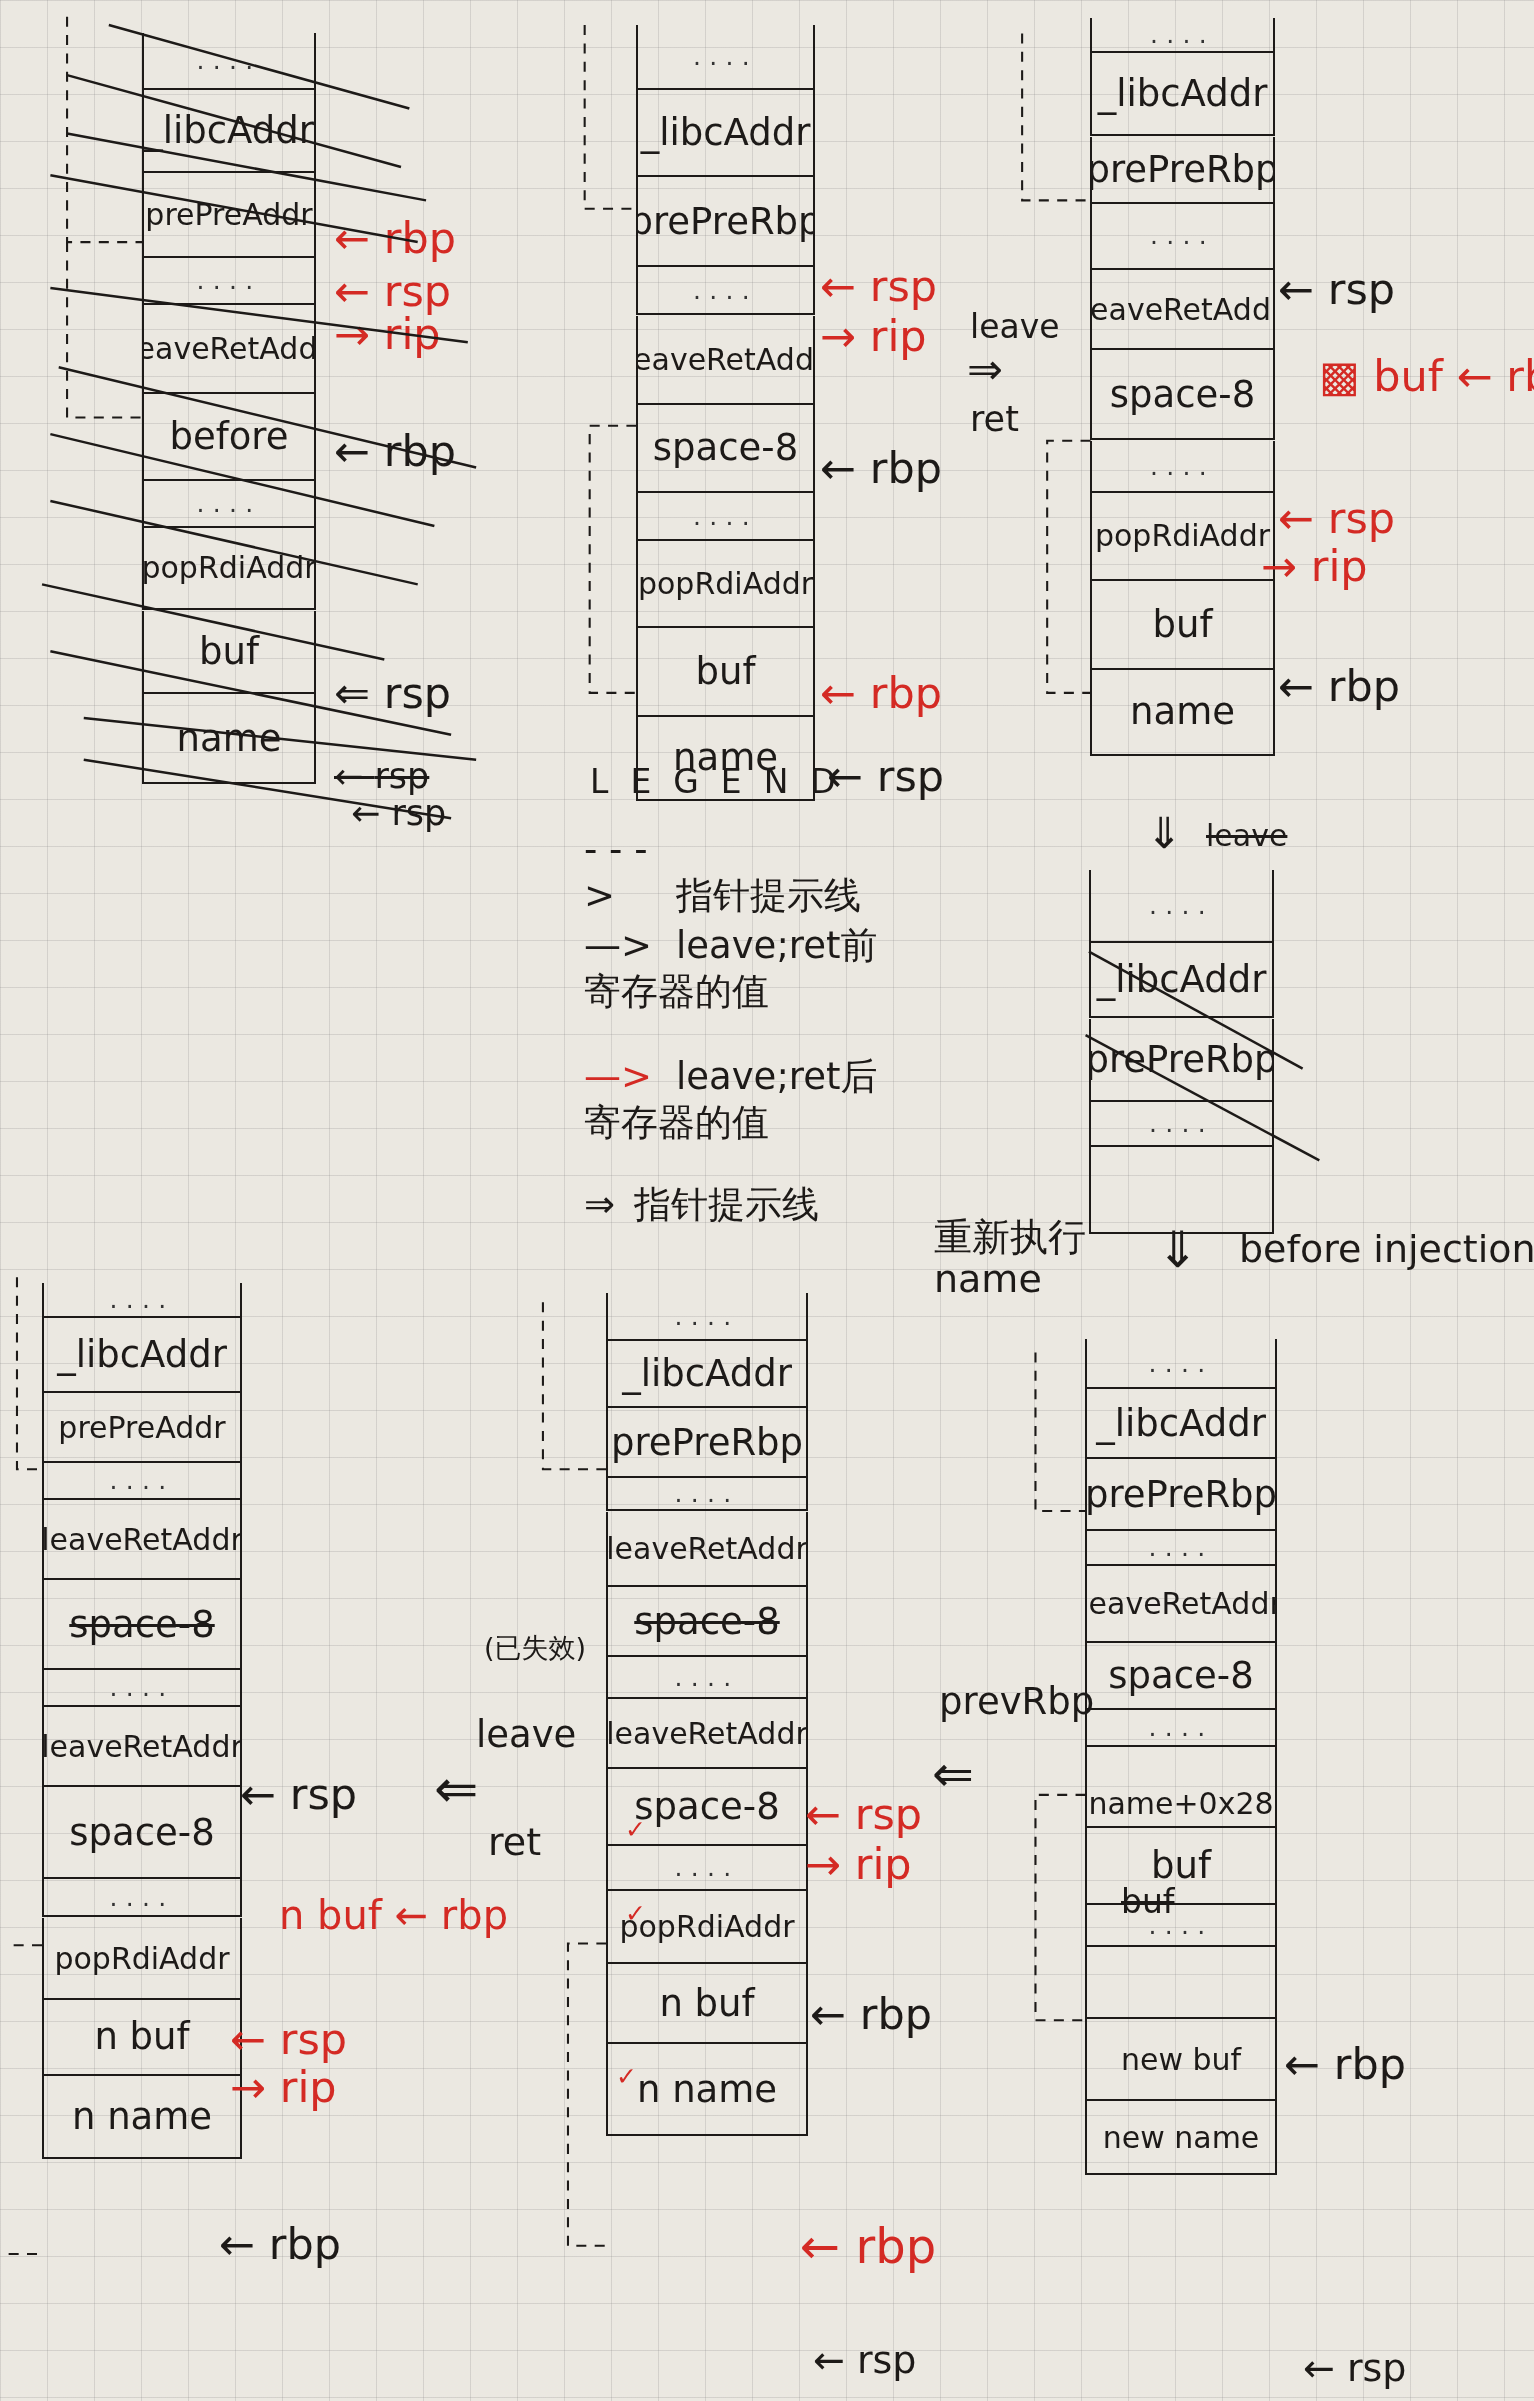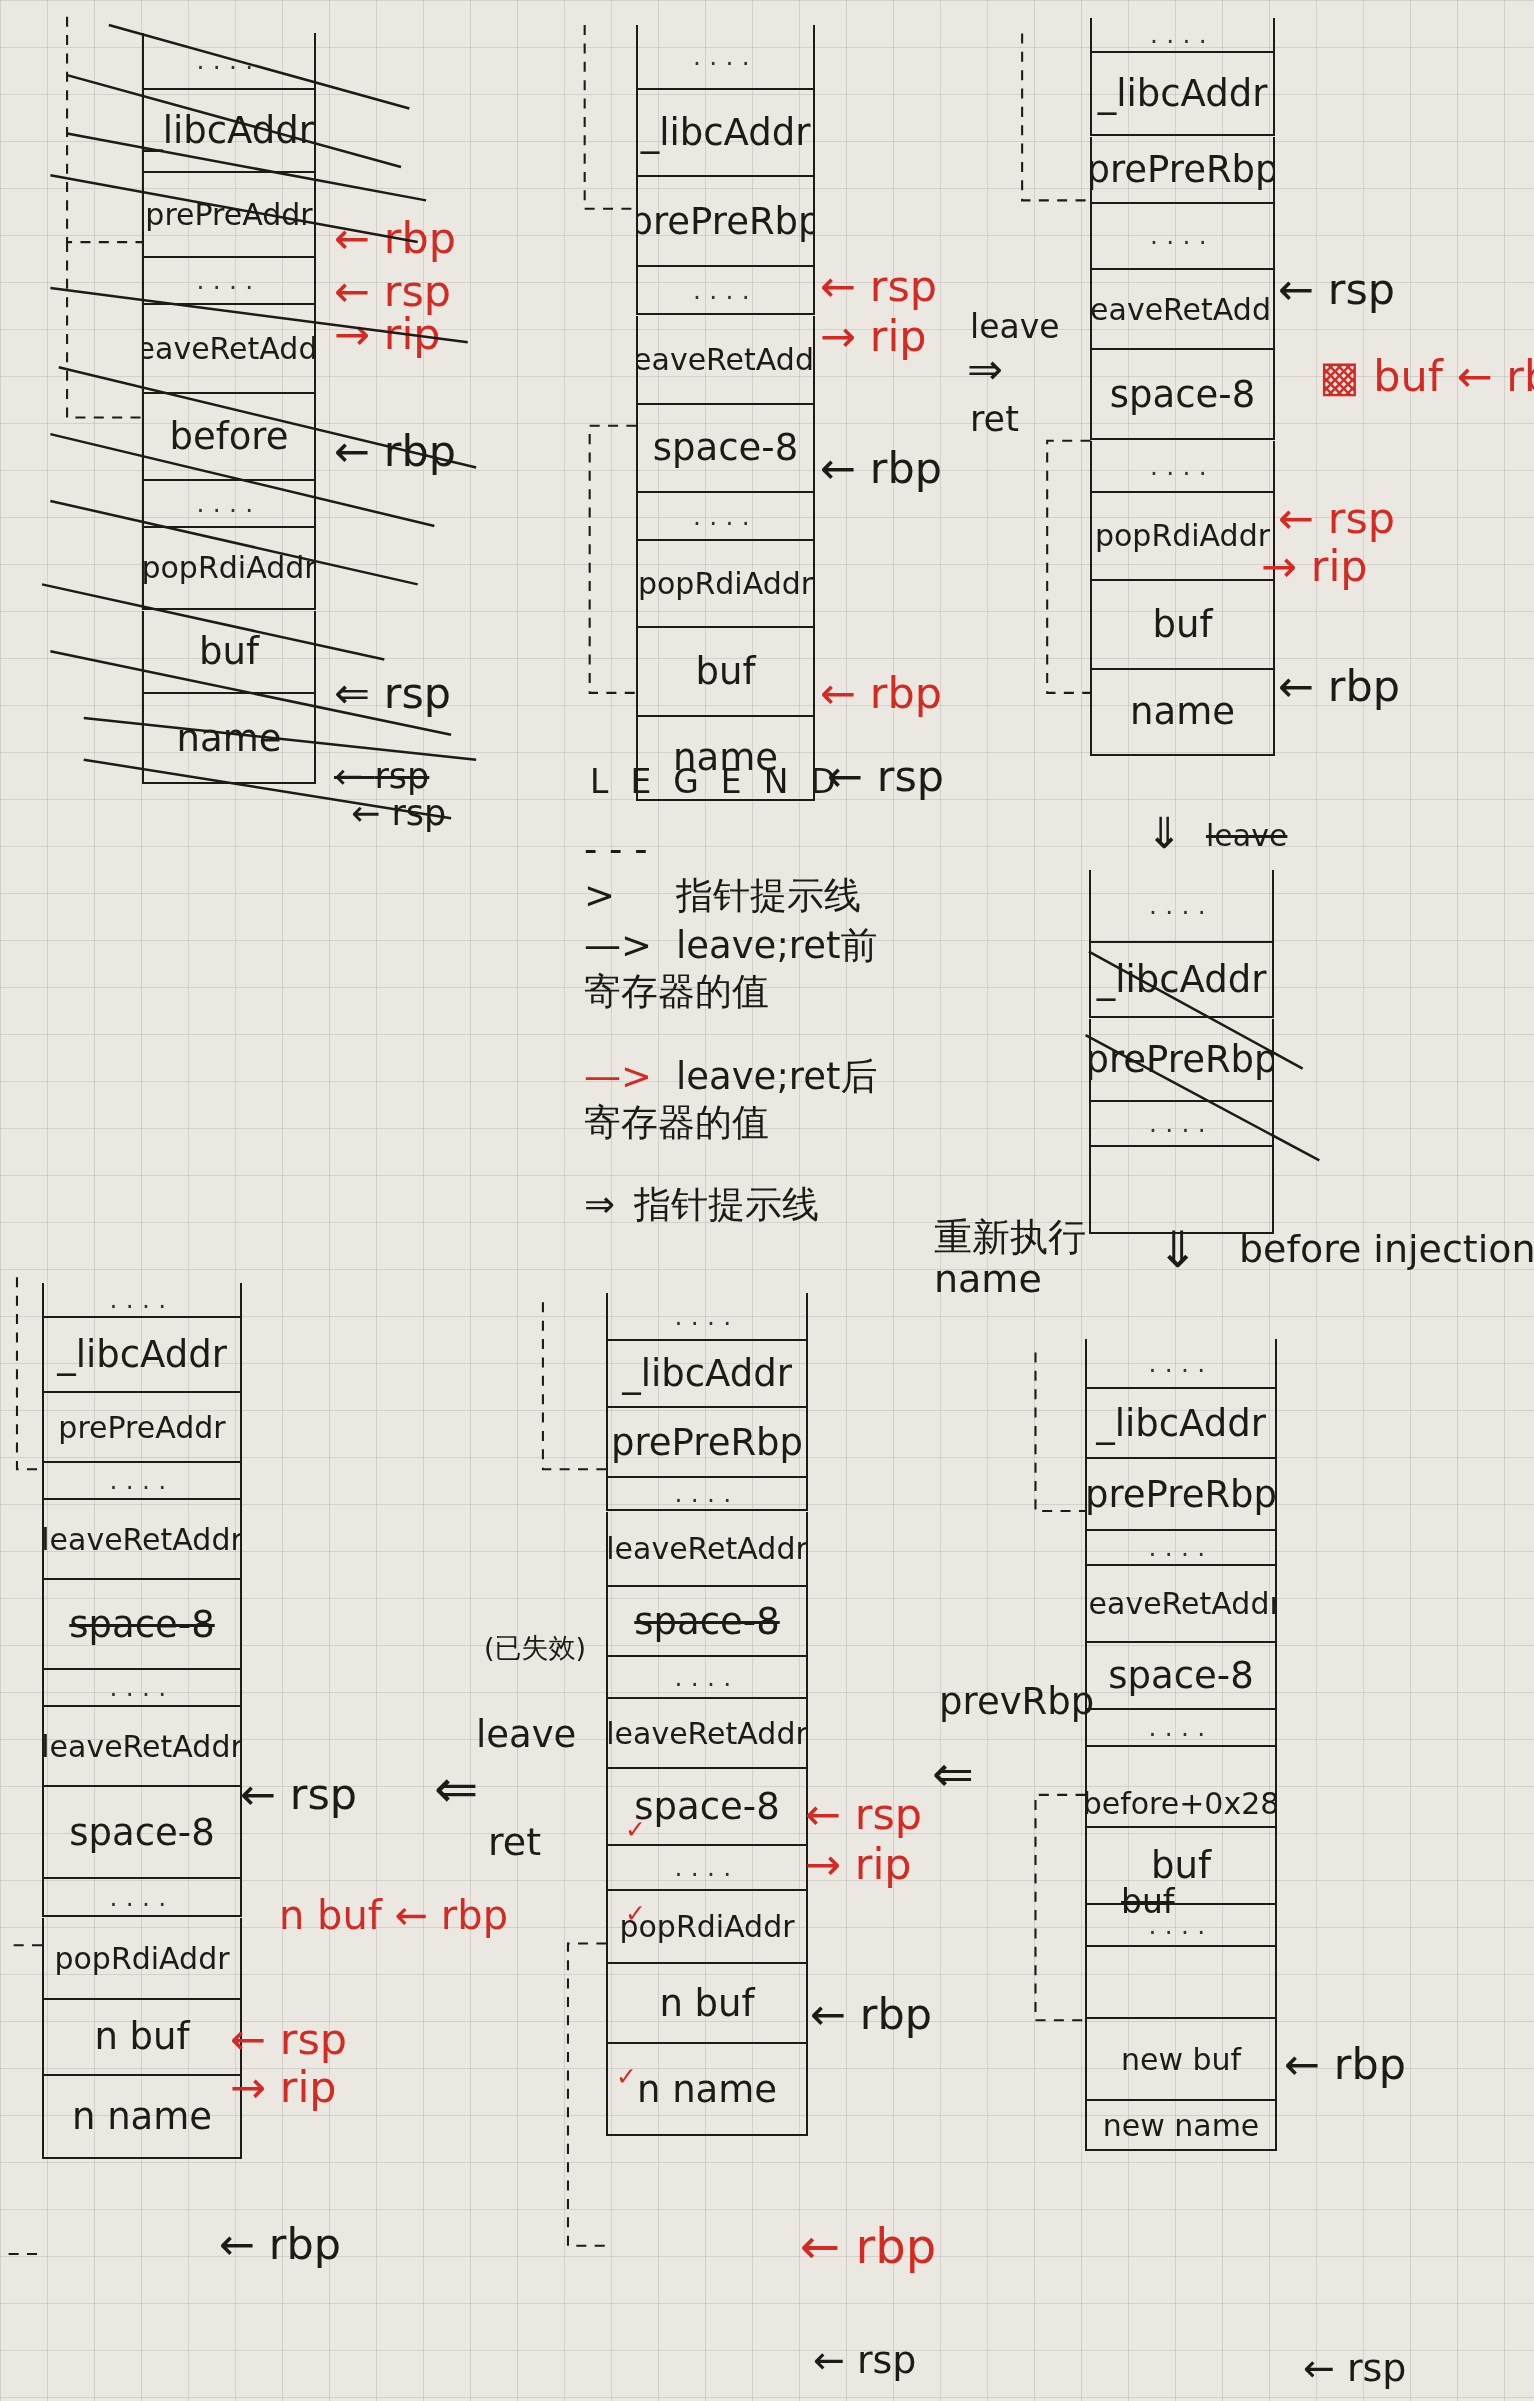--- a/index.html
+++ b/index.html
@@ -115,26 +115,26 @@
 <div class="note" style="left:1239px; top:1227px; font-size:38px;">before injection</div>
 
 <div class="stack" style="left:1085px; top:1339px; width:192px;">
   <div class="cell dots open" style="top:0; height:50px;">....</div>
   <div class="cell" style="top:50px; height:70px;">_libcAddr</div>
   <div class="cell" style="top:120px; height:72px;">prePreRbp</div>
   <div class="cell dots" style="top:192px; height:35px;">....</div>
   <div class="cell small" style="top:227px; height:77px;">leaveRetAddr</div>
   <div class="cell" style="top:304px; height:67px;">space-8</div>
   <div class="cell dots" style="top:371px; height:37px;">....</div>
-  <div class="cell small" style="top:407px; height:82px; align-items:flex-end; padding-bottom:5px;">before+0x28</div>
+  <div class="cell small" style="top:407px; height:82px; align-items:flex-end; padding-bottom:5px;">name+0x28</div>
   <div class="cell" style="top:489px; height:77px;">buf</div>
   <div class="cell dots" style="top:566px; height:42px;">....</div>
   <div class="cell" style="top:608px; height:72px;"></div>
   <div class="cell small" style="top:680px; height:82px;">new buf</div>
-  <div class="cell small" style="top:762px; height:50px;">new name</div>
+  <div class="cell small" style="top:762px; height:74px;">new name</div>
 </div>
 <div class="note" style="left:1121px; top:1882px; font-size:33px; text-decoration:line-through;">buf</div>
 <div class="ptr black" style="left:1284px; top:2039px;">← <span>rbp</span></div>
 <div class="ptr black" style="left:1303px; top:2346px; font-size:38px;">← <span>rsp</span></div>
 
 <div class="note" style="left:939px; top:1680px; font-size:37px;">prevRbp</div>
 <div class="note" style="left:932px; top:1745px; font-size:50px;">⇐</div>
 
 <div class="stack" style="left:606px; top:1293px; width:202px;">
   <div class="cell dots open" style="top:0; height:48px;">....</div>

